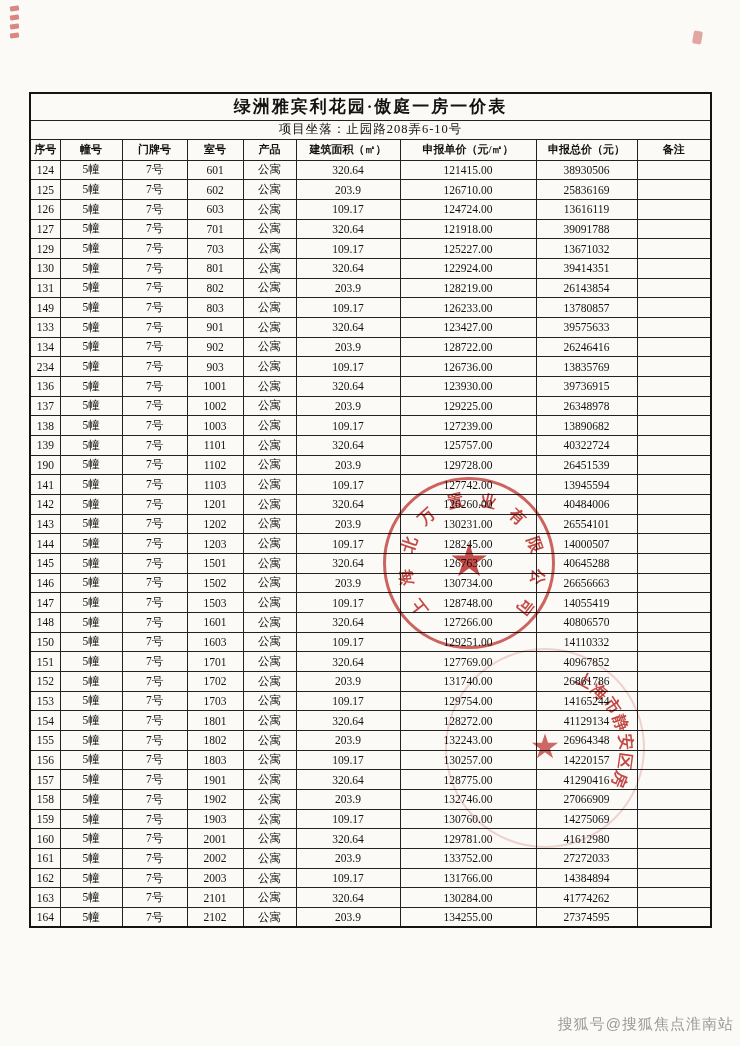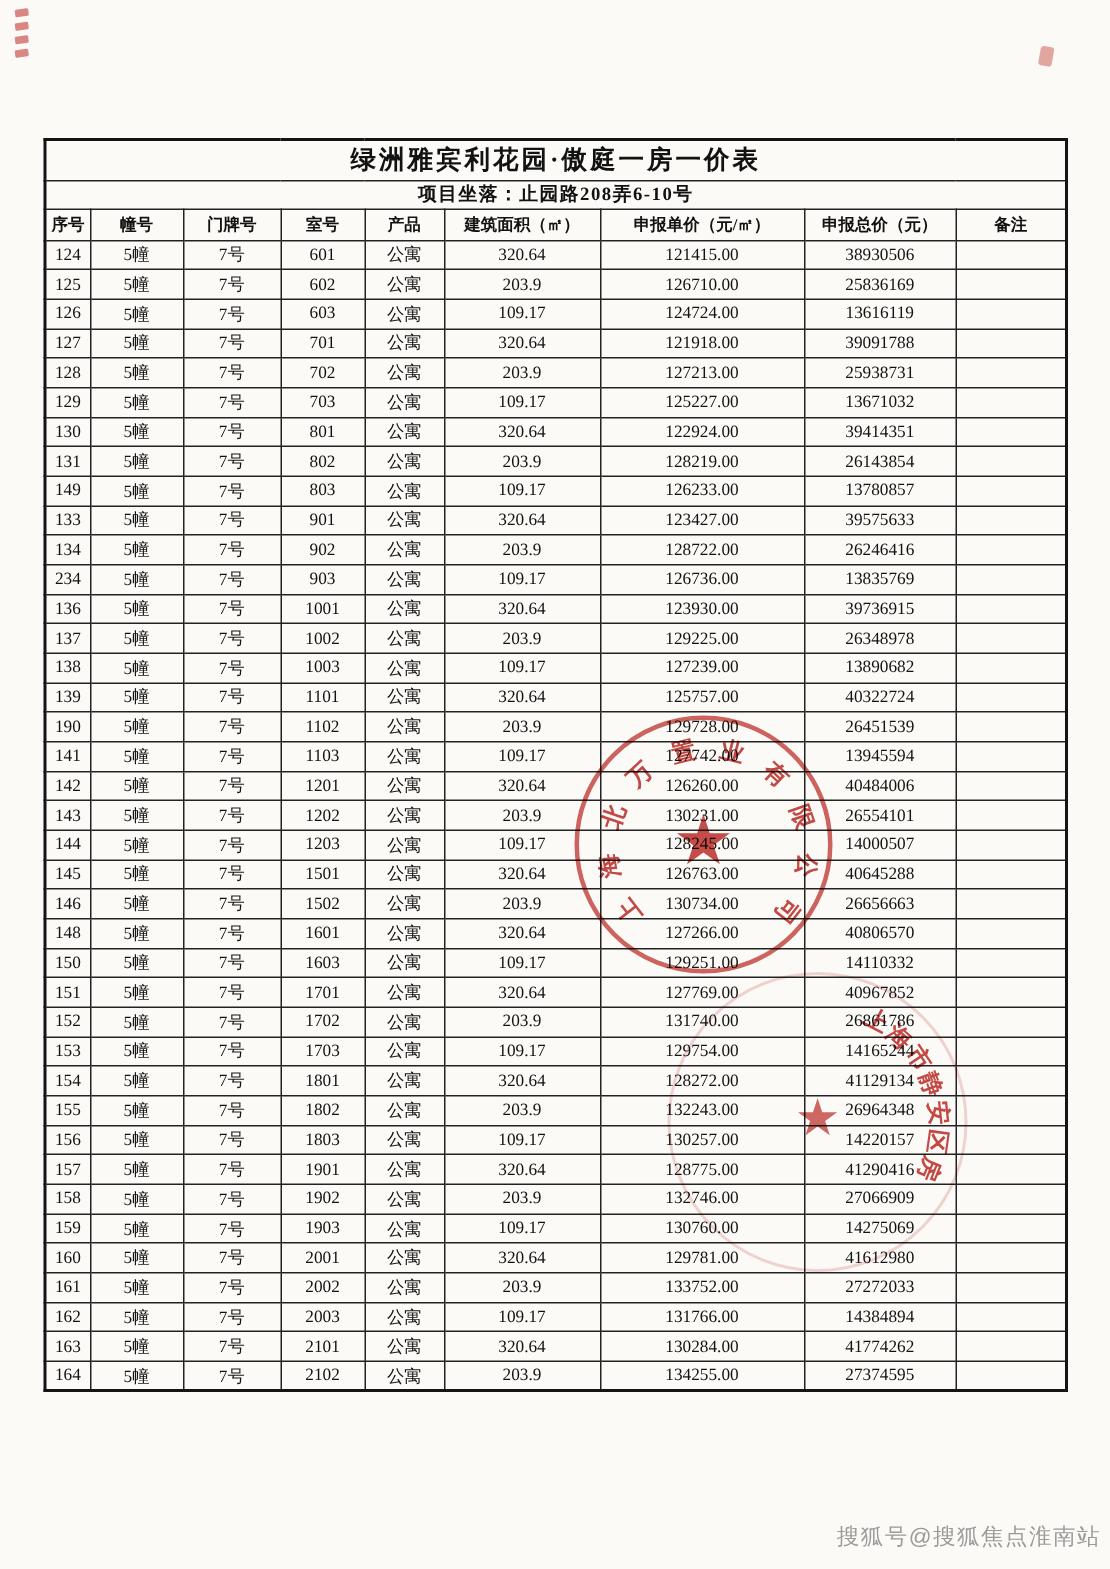--- a/index.html
+++ b/index.html
@@ -23,21 +23,21 @@
   }
   td, th {
     border: 1px solid #222;
     padding: 0;
     text-align: center;
     vertical-align: middle;
     white-space: nowrap;
     overflow: hidden;
   }
   .title-cell  { height: 27px; font-size: 17px; font-weight: bold; letter-spacing: 2px; }
-  .loc-cell    { height: 19px; font-size: 12.5px; font-weight: bold; letter-spacing: 1px; margin-top: 40px; }
+  .loc-cell    { height: 19px; font-size: 12.5px; font-weight: normal; letter-spacing: 1px; margin-top: 40px; }
   thead th     { height: 21px; font-size: 11px;  font-weight: bold; }
   tbody td     { height: 19.68px; font-size: 11.5px; }
 
   
   .seal {
     position: absolute;
     border-radius: 50%;
     mix-blend-mode: multiply;
     pointer-events: none;
   }
@@ -161,31 +161,20 @@
           <td>5幢</td>
           <td>7号</td>
           <td>701</td>
           <td>公寓</td>
           <td>320.64</td>
           <td>121918.00</td>
           <td>39091788</td>
           <td></td>
         </tr>
         <tr>
-          <td>128</td>
-          <td>5幢</td>
-          <td>7号</td>
-          <td>702</td>
-          <td>公寓</td>
-          <td>203.9</td>
-          <td>127213.00</td>
-          <td>25938731</td>
-          <td></td>
-        </tr>
-        <tr>
           <td>129</td>
           <td>5幢</td>
           <td>7号</td>
           <td>703</td>
           <td>公寓</td>
           <td>109.17</td>
           <td>125227.00</td>
           <td>13671032</td>
           <td></td>
         </tr>
@@ -367,20 +356,31 @@
         </tr>
         <tr>
           <td>146</td>
           <td>5幢</td>
           <td>7号</td>
           <td>1502</td>
           <td>公寓</td>
           <td>203.9</td>
           <td>130734.00</td>
           <td>26656663</td>
+          <td></td>
+        </tr>
+        <tr>
+          <td>147</td>
+          <td>5幢</td>
+          <td>7号</td>
+          <td>1503</td>
+          <td>公寓</td>
+          <td>109.17</td>
+          <td>128748.00</td>
+          <td>14055419</td>
           <td></td>
         </tr>
         <tr>
           <td>148</td>
           <td>5幢</td>
           <td>7号</td>
           <td>1601</td>
           <td>公寓</td>
           <td>320.64</td>
           <td>127266.00</td>

